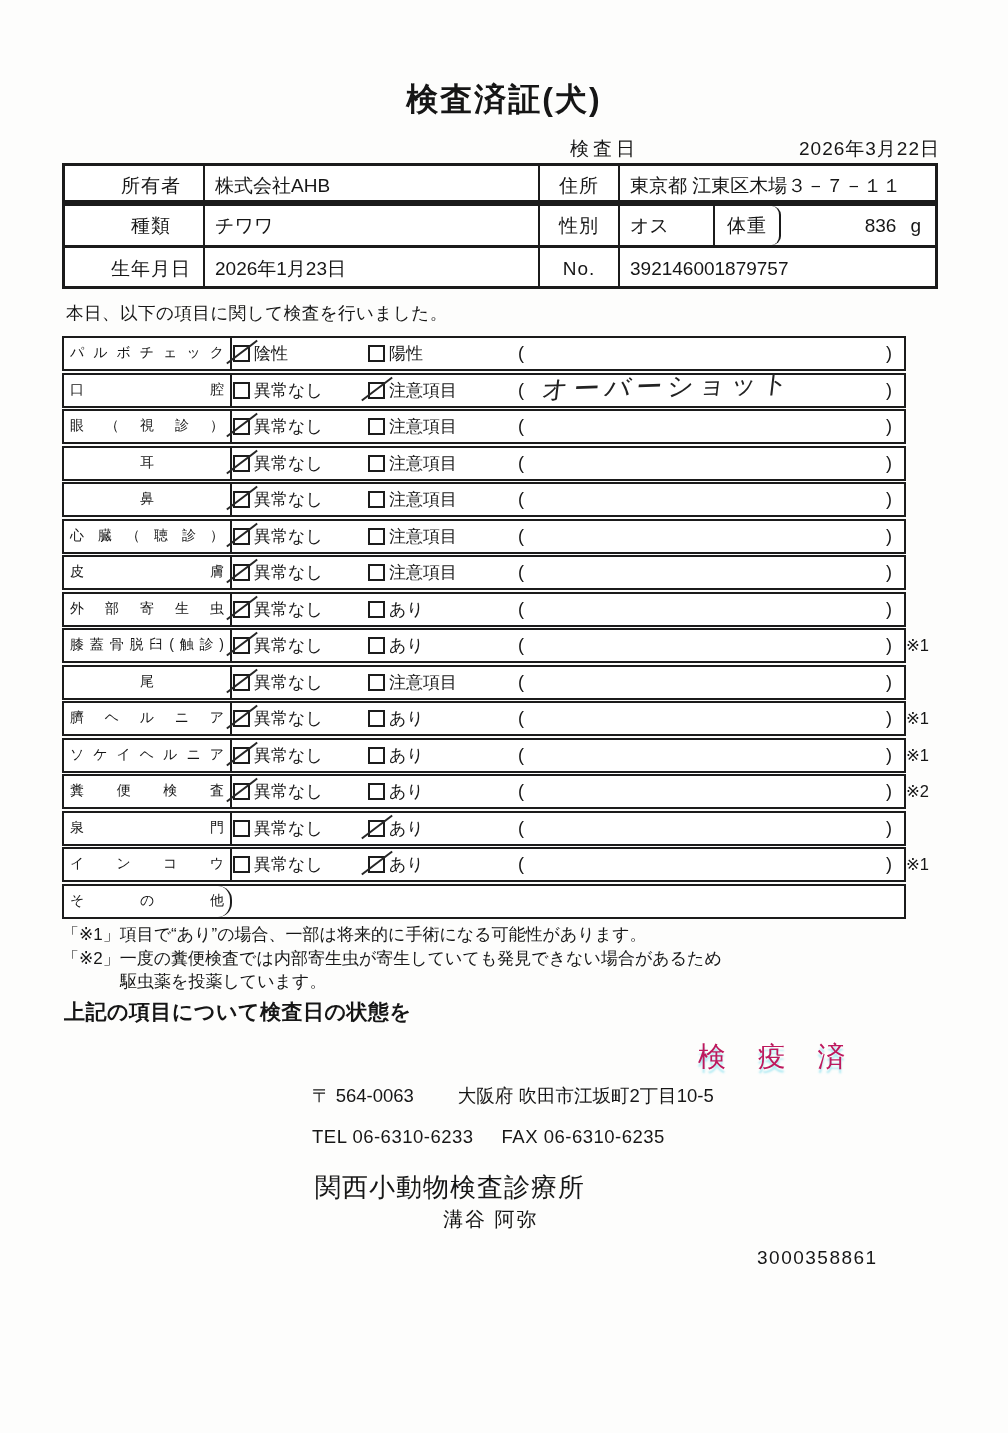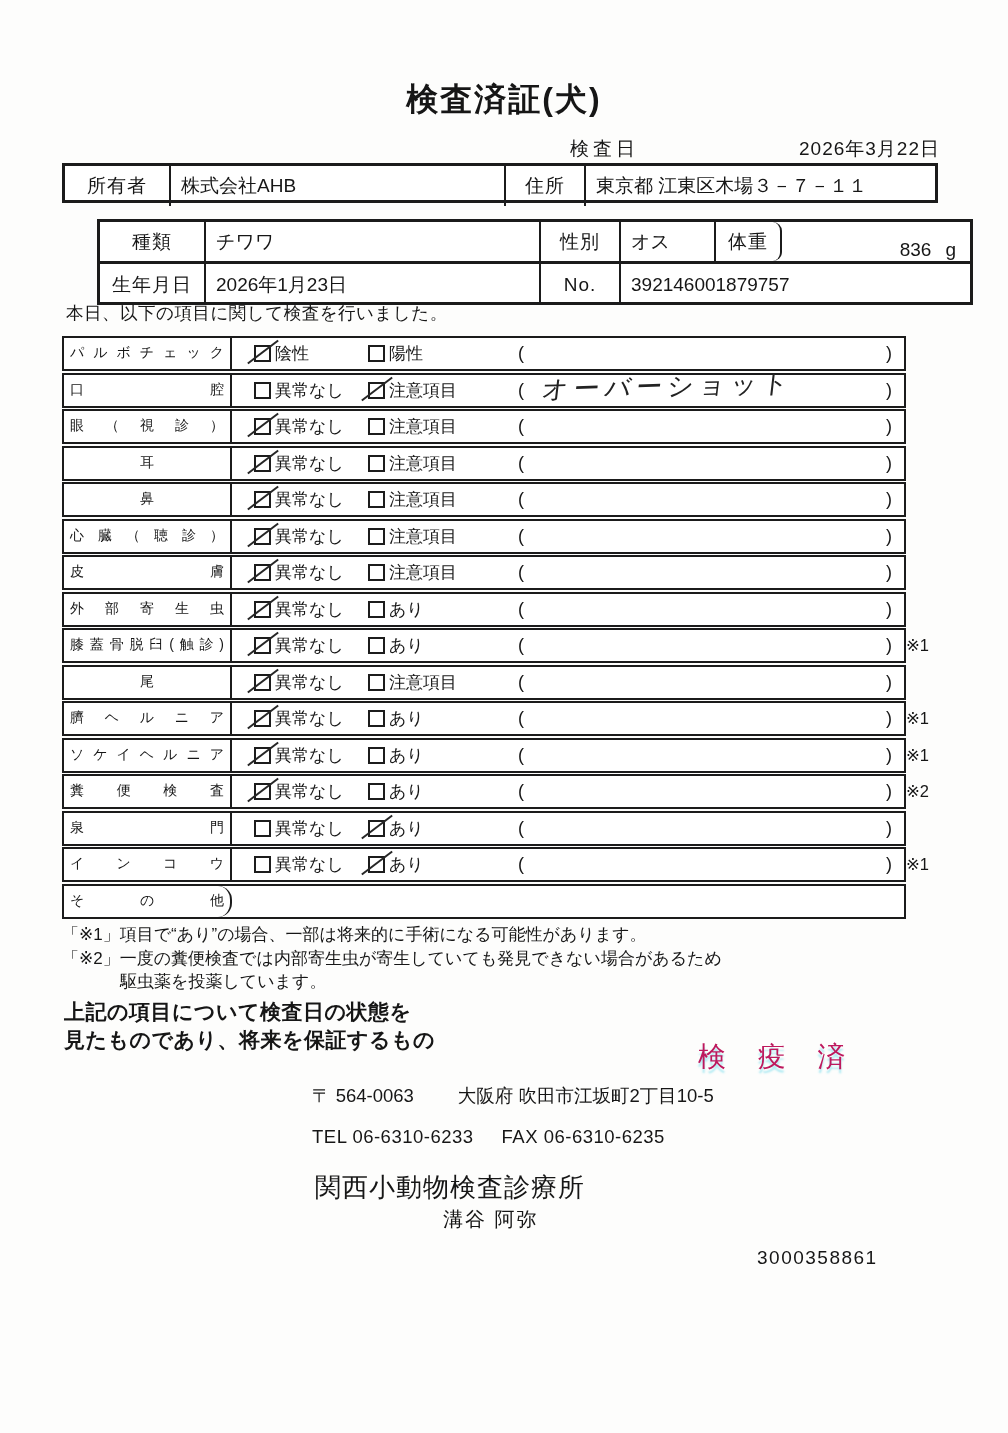--- a/index.html
+++ b/index.html
@@ -10,45 +10,45 @@
   }
   
   .doc-title{position:absolute;top:78px;left:0;width:1008px;text-align:center;
     font-size:32px;font-weight:bold;letter-spacing:2px;}
   .insp-row{position:absolute;top:136px;left:62px;width:878px;height:26px;font-size:19px;}
   .insp-label{position:absolute;left:508px;top:0;letter-spacing:4px;}
   .insp-value{position:absolute;right:0;top:0;letter-spacing:1px;}
   
   .htable{position:absolute;left:62px;width:876px;border:3px solid #1b1b1b;box-sizing:border-box;background:#fff;}
   .htable-a{top:163px;height:40px;}
-  .htable-b{top:219px;height:86px;margin-left:35px;}
-  .hrow{display:flex;height:40px;box-sizing:border-box;}
+  .htable-b{top:203px;height:86px;}
+  .hrow{display:flex;height:40px;box-sizing:border-box;padding-left:34px;}
   .htable-b .hrow1{border-bottom:3px solid #1b1b1b;height:42px;}
   .htable-b .hrow2{height:41px;}
   .hcell{box-sizing:border-box;display:flex;align-items:center;font-size:19px;overflow:hidden;white-space:nowrap;}
   .hlabel{justify-content:center;letter-spacing:1px;}
   .bR{border-right:2.5px solid #1b1b1b;}
   .w-label1{width:106px;}
   .w-val1{width:335px;padding-left:10px;}
   .w-label2{width:80px;}
   .w-sex{width:95px;padding-left:10px;}
   .w-weight-label{width:66px;border-radius:9px;}
   .w-flex{flex:1;padding-left:10px;}
-  .w-weight-val{flex:1;justify-content:flex-end;padding-right:14px;gap:14px;align-items:flex-end;}
+  .w-weight-val{flex:1;justify-content:flex-end;padding-right:14px;gap:14px;}
   
   .intro{position:absolute;top:301px;left:66px;font-size:17.5px;letter-spacing:.5px;}
   
   .itable{position:absolute;top:336px;left:62px;width:844px;display:flex;flex-direction:column;gap:1.5px;}
   .row{position:relative;height:35px;border:2.2px solid #1b1b1b;box-sizing:border-box;
     display:flex;align-items:center;background:#fff;}
   .item-label{width:168px;align-self:stretch;border-right:2.2px solid #1b1b1b;box-sizing:border-box;
     padding:0 6px;font-size:14px;line-height:29px;text-align:justify;text-align-last:justify;overflow:hidden;white-space:nowrap;}
   .item-label.center{text-align:center;text-align-last:center;}
   .opt{display:flex;align-items:center;font-size:17px;white-space:nowrap;}
-  .opt1{width:136px;padding-left:22px;box-sizing:border-box;}
+  .opt1{width:136px;padding-left:1px;box-sizing:border-box;}
   .opt2{width:136px;box-sizing:border-box;}
   .cb{position:relative;display:inline-block;width:13px;height:13px;border:2.2px solid #1c1c1c;
     margin-right:4px;flex:0 0 auto;background:#fff;}
   .cb.checked::after{content:"";position:absolute;left:-12px;top:4px;width:38px;height:0;
     border-top:2.6px solid #262626;transform:rotate(-37deg);}
   .paren{position:relative;flex:1;align-self:stretch;display:flex;align-items:center;
     justify-content:space-between;padding:0 12px 0 14px;font-size:18px;}
   .hand{position:absolute;left:38px;top:-6px;font-size:26px;letter-spacing:5px;white-space:nowrap;
     transform:rotate(-1.5deg) skewX(-8deg);color:#222;z-index:4;font-weight:normal;}
   .marker{position:absolute;right:-47px;top:6px;width:45px;font-size:16.5px;letter-spacing:0;}
@@ -392,21 +392,20 @@
   </div>
 
   <div class="notes">
     <div>「※1」項目で“あり”の場合、一部は将来的に手術になる可能性があります。</div>
     <div>「※2」一度の糞便検査では内部寄生虫が寄生していても発見できない場合があるため</div>
     <div class="note-indent">駆虫薬を投薬しています。</div>
   </div>
 
   <div class="statement">
     <div>上記の項目について検査日の状態を</div>
-    <div>見たものであり、将来を保証するもの</div>
   </div>
 
   <div class="stamp">検 疫 済</div>
 
   <div class="addr-line">
     <span>〒 564-0063</span>
     <span>大阪府 吹田市江坂町2丁目10-5</span>
   </div>
   <div class="tel-line">
     <span>TEL 06-6310-6233</span>

